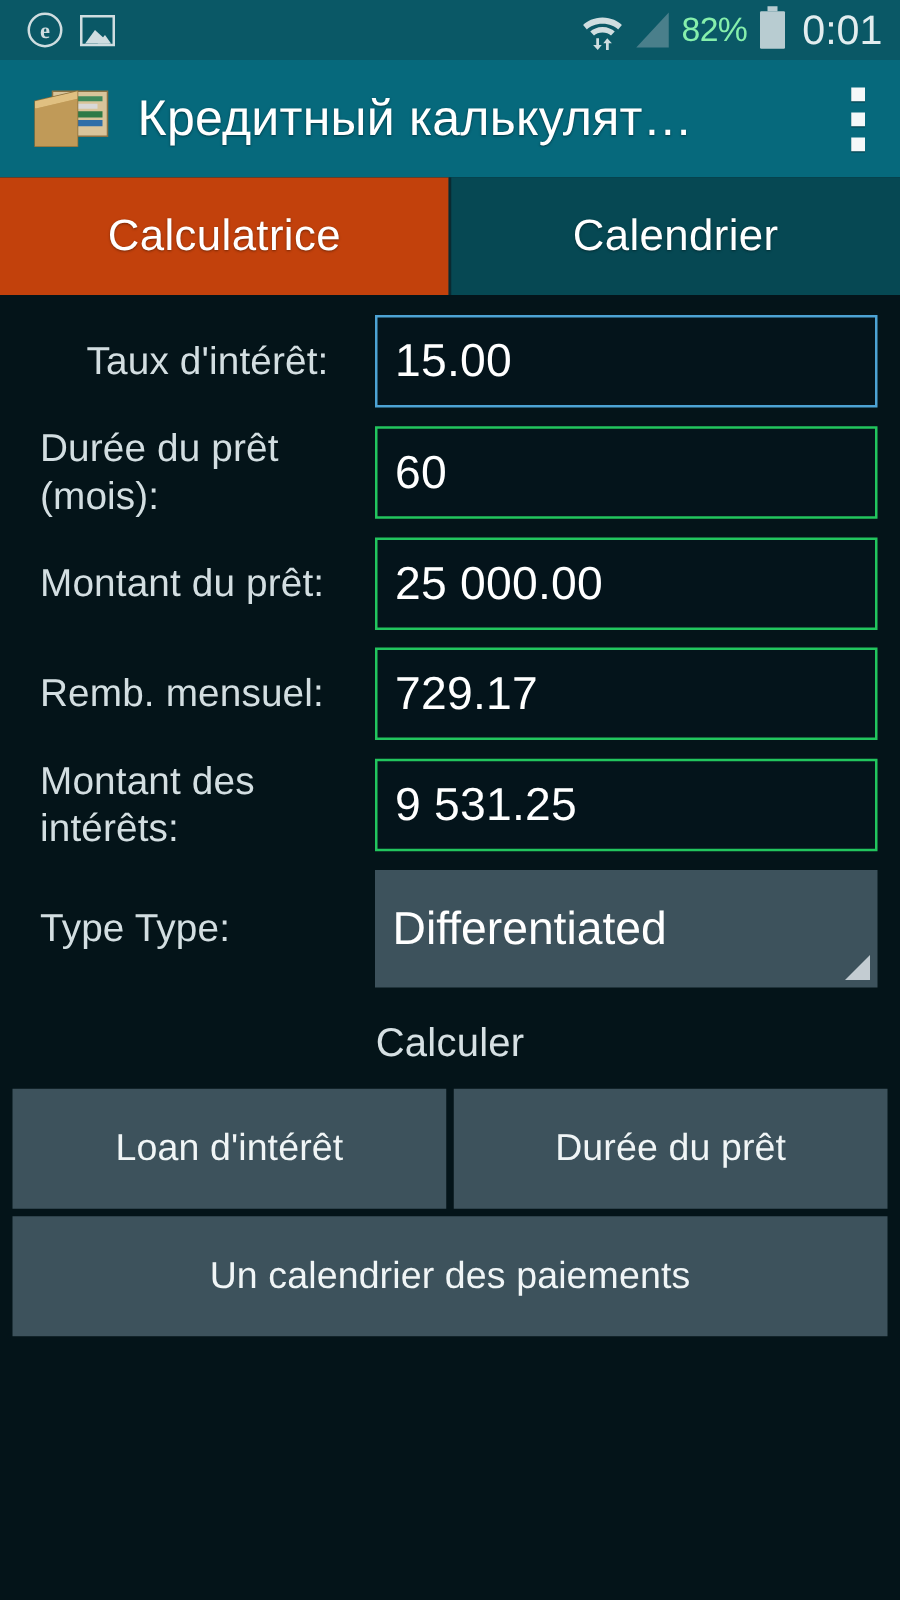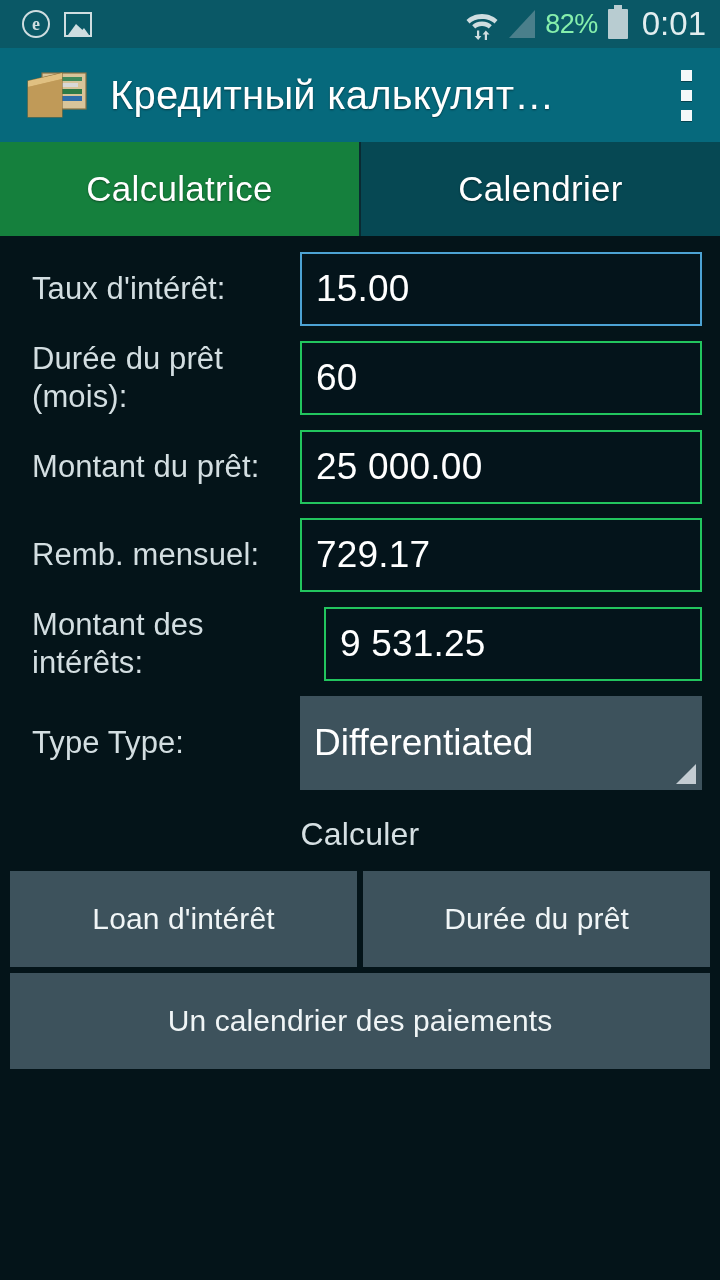--- a/index.html
+++ b/index.html
@@ -69,21 +69,21 @@
   .overflow { margin-left:auto; display:flex; flex-direction:column; gap:9px; padding-right:6px; }
   .overflow span { display:block; width:11px; height:11px; background:#f4f8f9; box-shadow:0 1px 0 rgba(0,0,0,.35); }
 
   
   .tabs { display:flex; height:94px; }
   .tab {
     flex:1; display:flex; align-items:center; justify-content:center;
     color:#ffffff; font-size:35px; letter-spacing:0.3px;
     text-shadow:0 1px 2px rgba(0,0,0,.4);
   }
-  .tab.active { background:#15803d; }
+  .tab.active { background:#c2410c; }
   .tab.inactive { background:#064853; border-left:2px solid #0a2a32; }
   .tabs-underline { height:4px; background:#04141a; }
 
   
   .content { padding:0 18px; }
   .row { display:flex; align-items:center; }
   .lbl {
     width:282px; flex:none; color:#d3dee1; font-size:31px;
     line-height:38px; padding-left:14px; letter-spacing:0.1px;
   }
@@ -102,25 +102,25 @@
     display:flex; align-items:center; padding-left:14px;
     position:relative;
   }
   .spinner::after {
     content:""; position:absolute; right:6px; bottom:6px;
     width:0; height:0;
     border-left:20px solid transparent;
     border-bottom:20px solid #c3ccd2;
   }
 
-  .r1 { margin-top:12px; }
+  .r1 { margin-top:12px;text-align:center; }
   .r2 { margin-top:14px; }
   .r3 { margin-top:14px; }
   .r4 { margin-top:14px; }
-  .r5 { margin-top:14px;gap:24px; }
+  .r5 { margin-top:14px; }
   .r6 { margin-top:14px; }
 
   .calc-label {
     text-align:center; color:#d6e0e3; font-size:32px;
     margin-top:26px; letter-spacing:0.2px;
   }
 
   
   .btngrid { margin-top:18px; padding:0 10px; }
   .btnrow { display:flex; gap:6px; margin-bottom:6px; }

